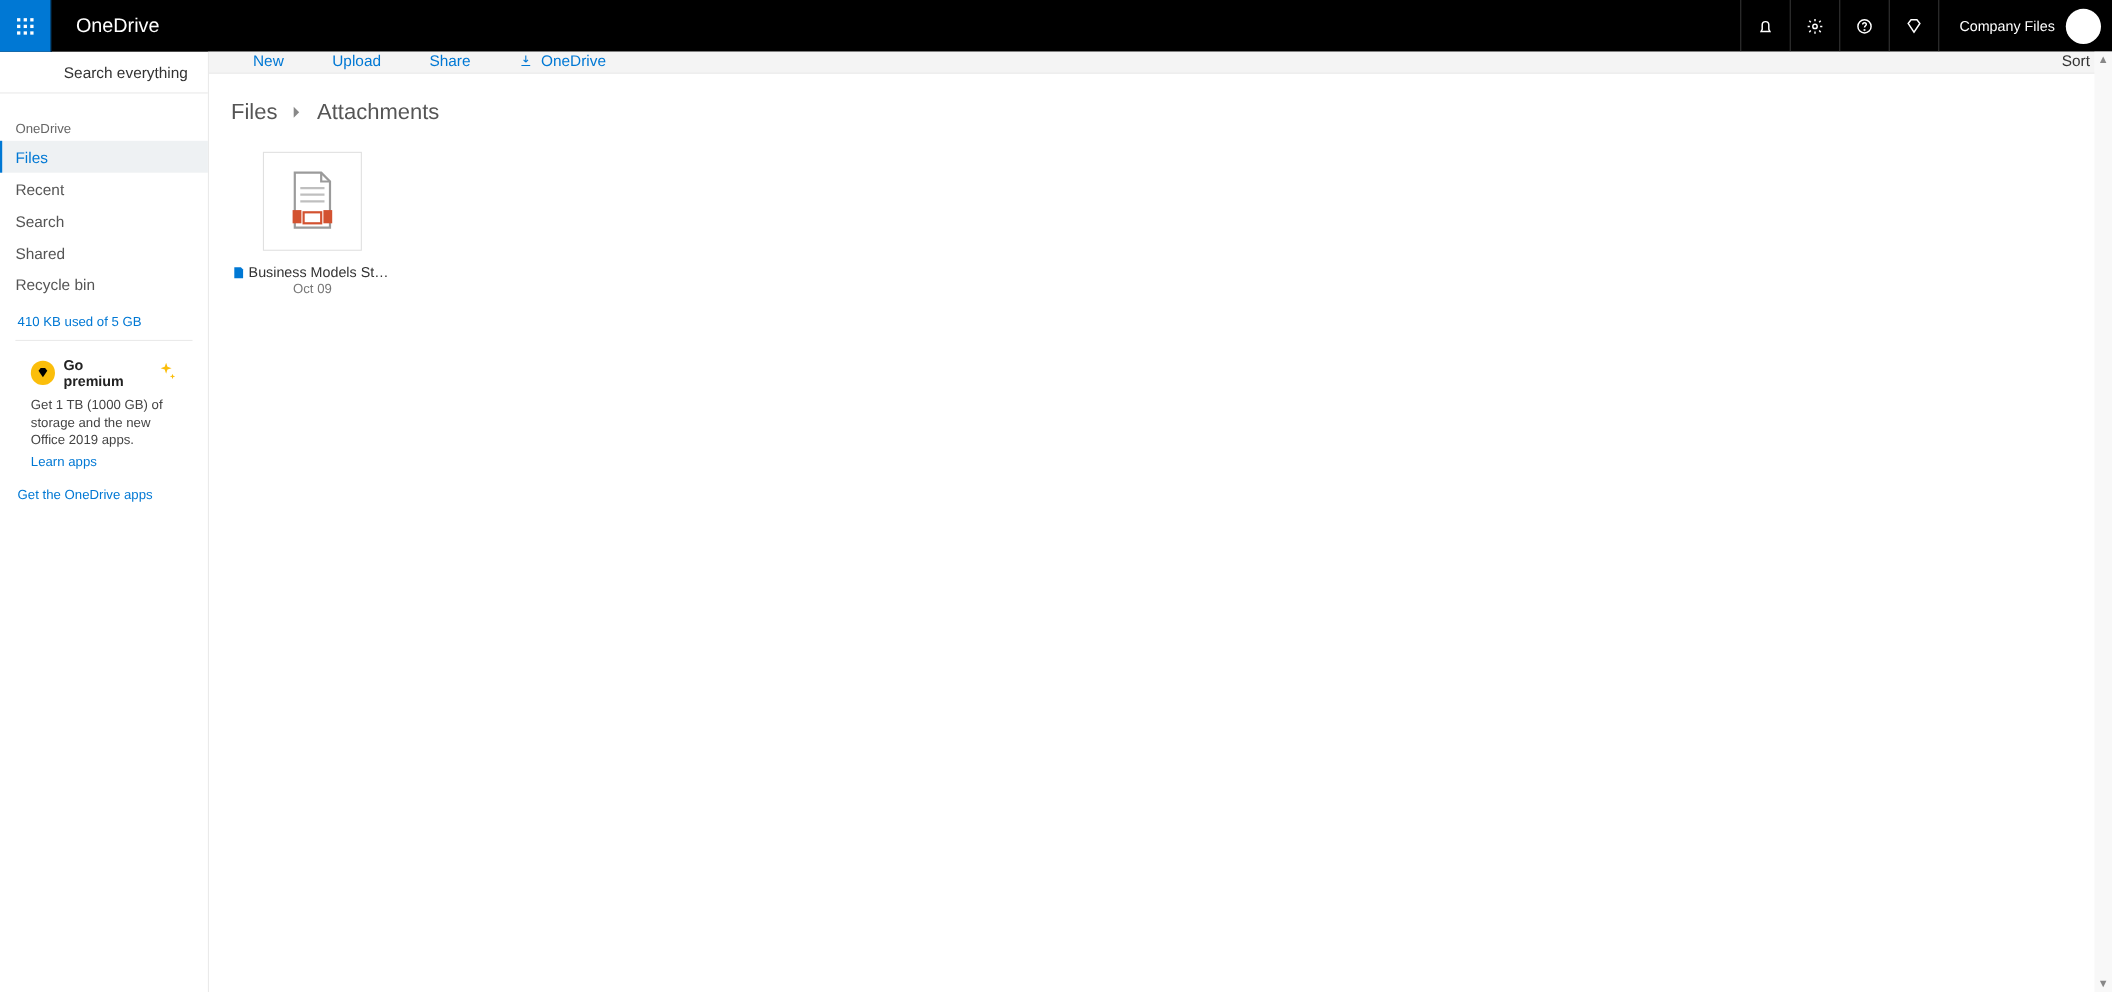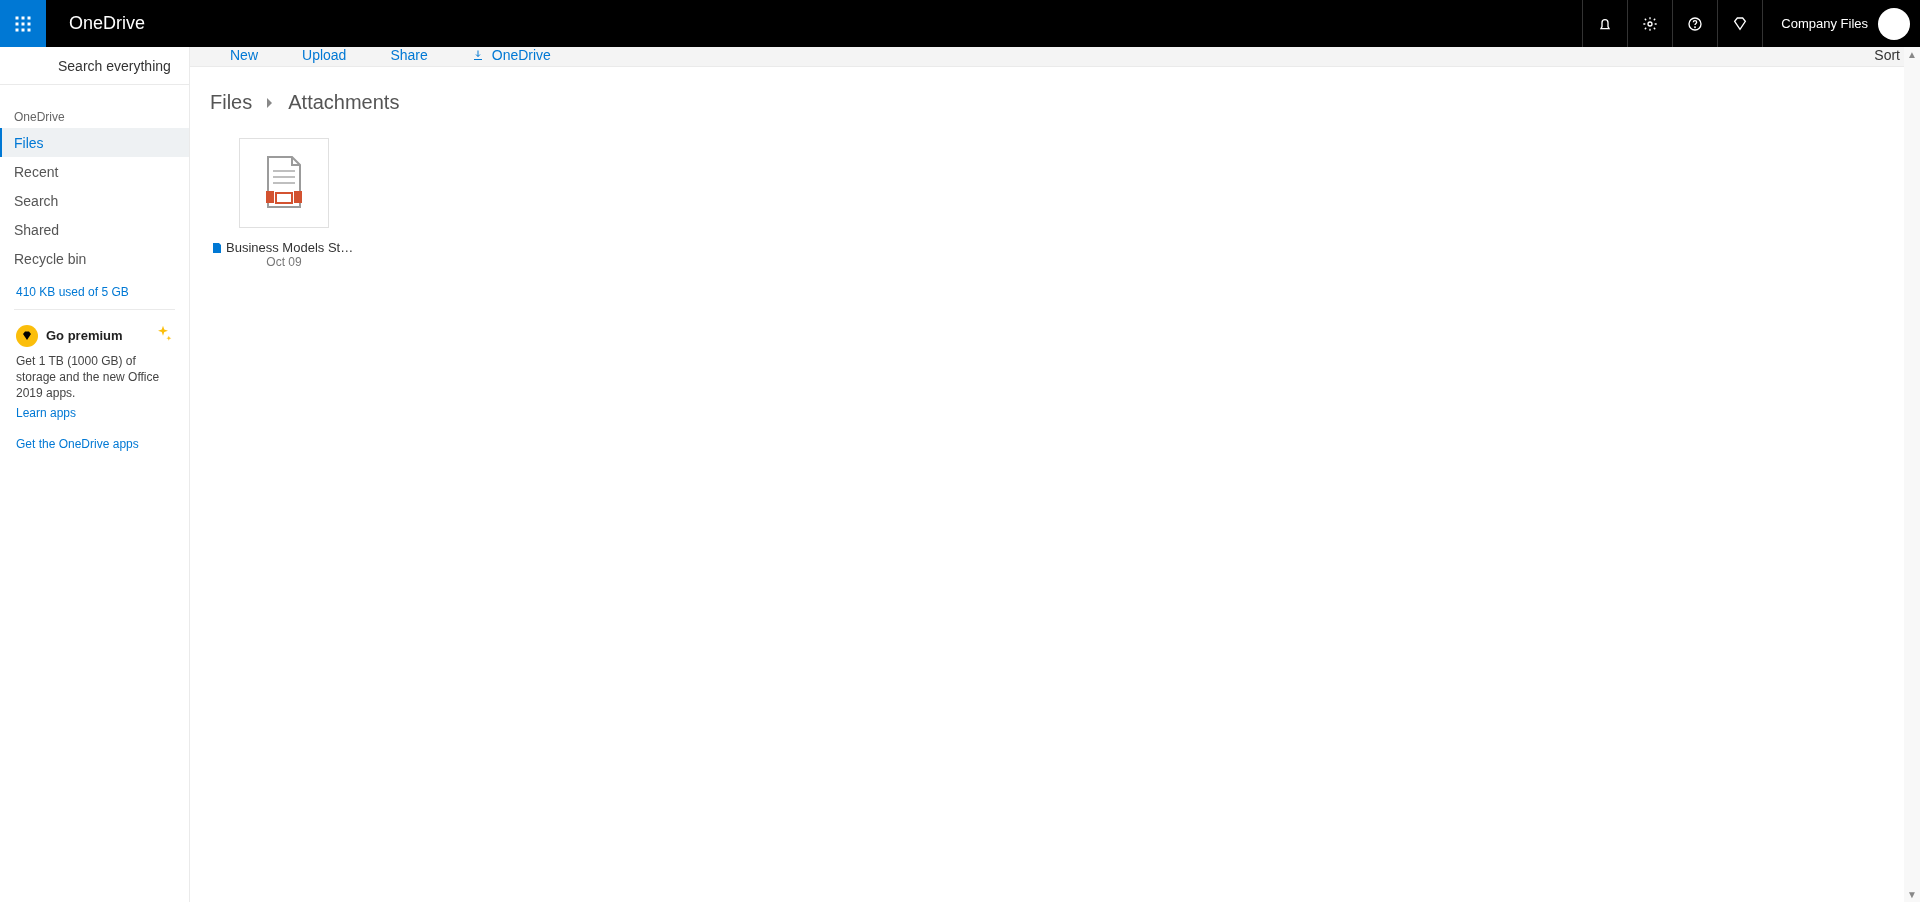--- a/index.html
+++ b/index.html
@@ -104,21 +104,21 @@
     .storage-line {
       font-size: 12px;
       color: #0078d4;
       padding: 8px 16px 10px;
       margin-top: 4px;
       border-bottom: 1px solid #eaeaea;
       margin-left: 14px; margin-right: 14px;
       padding-left: 2px; padding-right: 2px;
     }
 
-    .premium-block { padding: 14px 16px 10px; font-size: 12px; color: #444; }
+    .premium-block { padding: 14px 28px 10px; font-size: 12px; color: #444; }
     .premium-head {
       display: flex; align-items: center; gap: 8px;
       font-weight: 600; font-size: 13px; color: #222;
       margin-bottom: 6px;
     }
     .diamond-badge {
       width: 22px; height: 22px; border-radius: 50%;
       background: #fbbe0b;
       display: flex; align-items: center; justify-content: center;
     }

